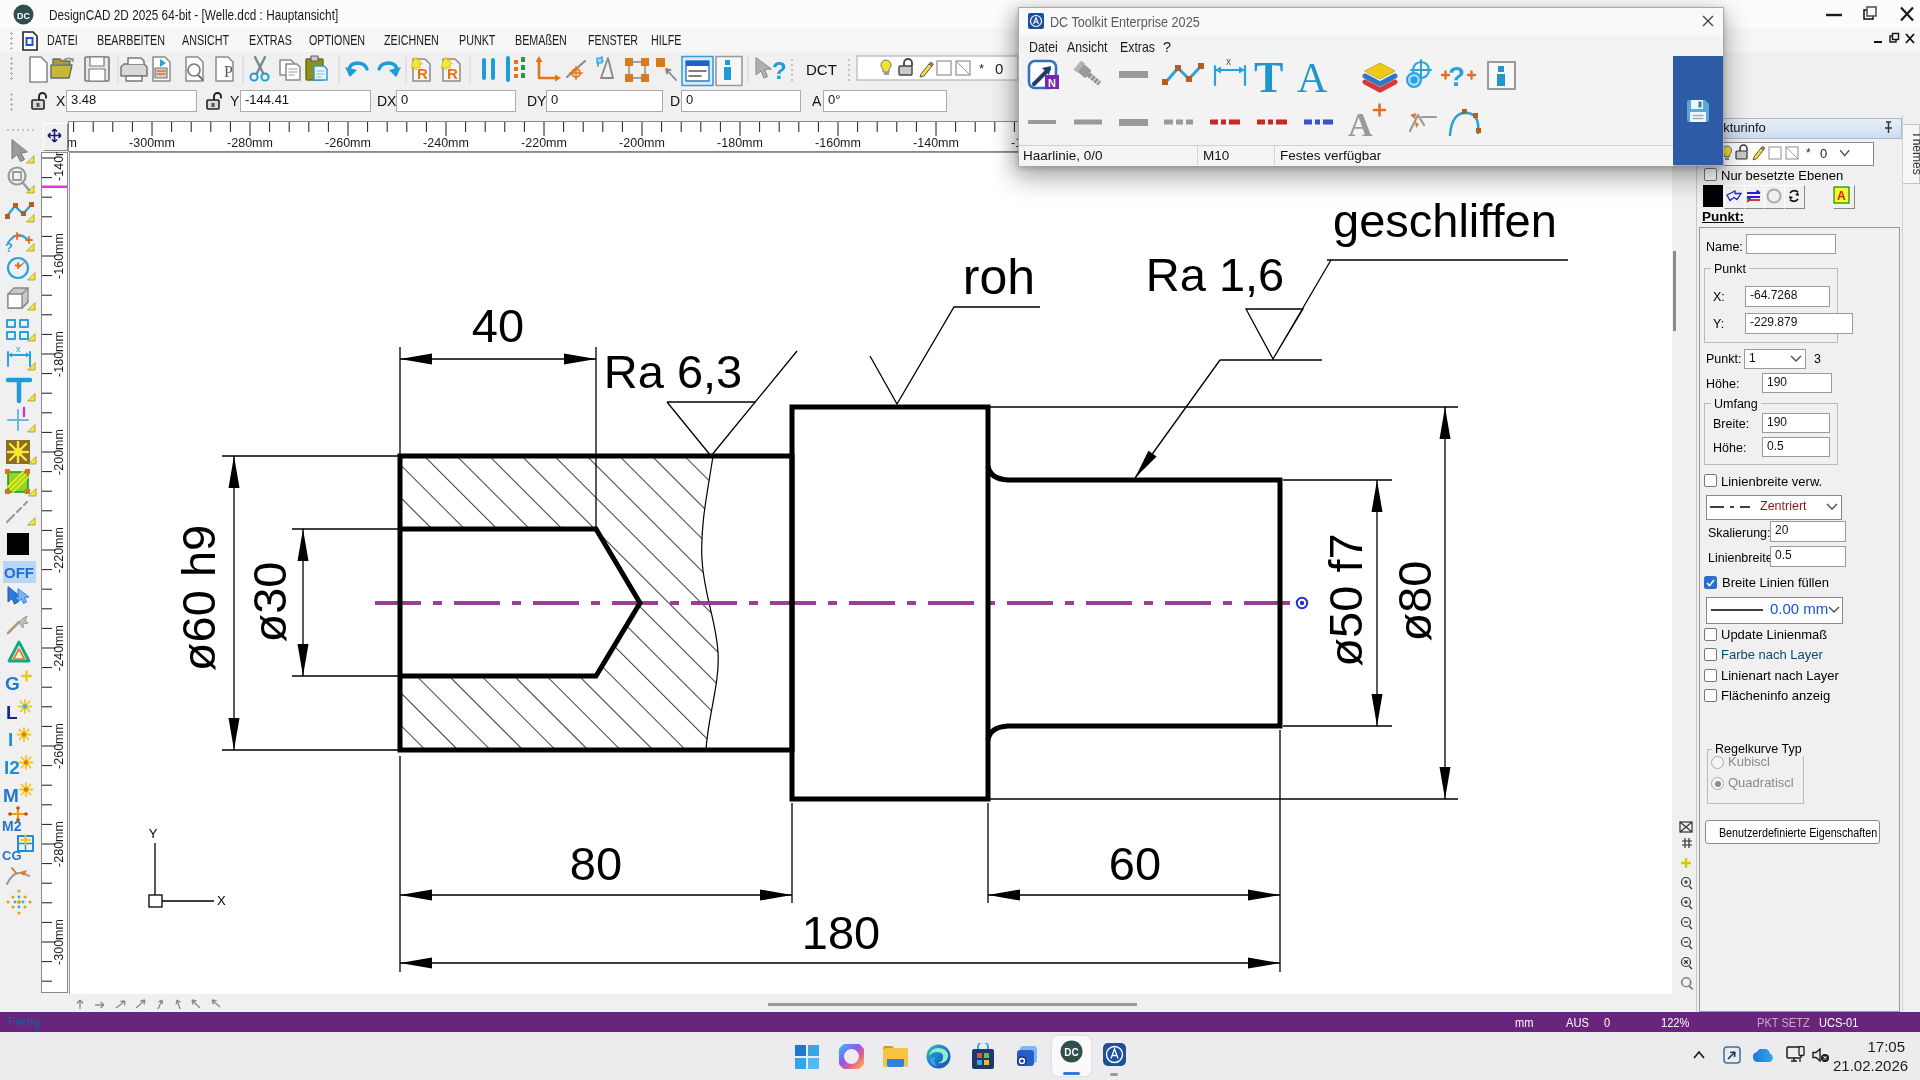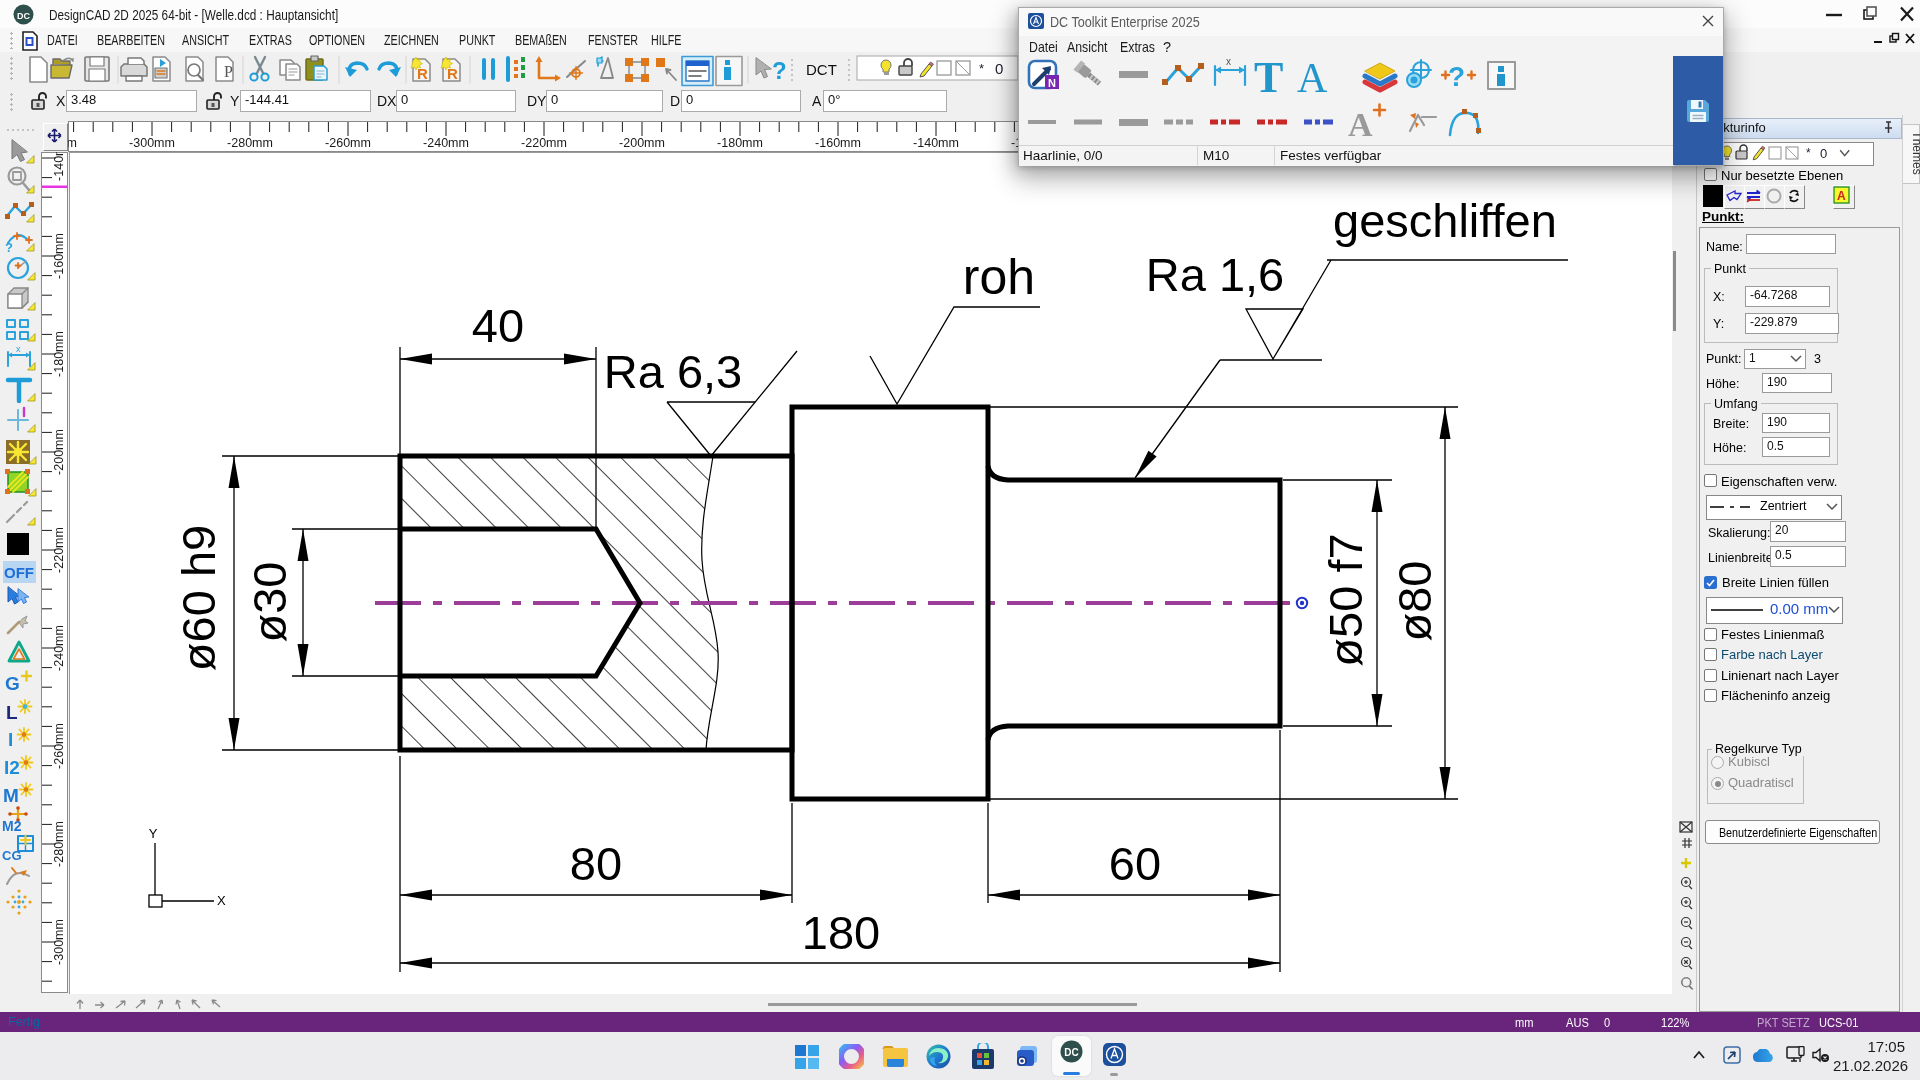--- a/index.html
+++ b/index.html
@@ -608,46 +608,46 @@
 
 <div class="abs" style="left:1699px;top:227px;width:199px;height:783px;border:1px solid #999"></div>
 <div class="plabel" style="left:1706px;top:240px">Name:</div>
 <div class="pfield" style="left:1746px;top:234px;width:90px;height:20px"></div>
 
 <div class="abs" style="left:1704px;top:268px;width:132px;height:73px;border:1px solid #bbb"></div>
 <div class="plabel" style="left:1711px;top:262px;background:#f0f0f1;padding:0 3px">Punkt</div>
 <div class="plabel" style="left:1713px;top:290px">X:</div>
 <div class="pfield" style="left:1745px;top:286px;width:85px;height:21px">-64.7268</div>
 <div class="plabel" style="left:1713px;top:317px">Y:</div>
-<div class="pfield" style="left:1745px;top:313px;width:94px;height:21px">-229.879</div>
+<div class="pfield" style="left:1745px;top:313px;width:108px;height:21px">-229.879</div>
 
 <div class="plabel" style="left:1706px;top:352px">Punkt:</div>
 <div class="pfield" style="left:1744px;top:349px;width:62px;height:20px">1</div>
 <svg class="abs" style="left:1790px;top:355px" width="12" height="8">
       <path d="M1 1 l5 5 5 -5" fill="none" stroke="#555" stroke-width="1.5"></path>
     </svg>
 <div class="plabel" style="left:1814px;top:352px">3</div>
 <div class="plabel" style="left:1706px;top:377px">Höhe:</div>
 <div class="pfield" style="left:1762px;top:373px;width:70px;height:20px">190</div>
 
 <div class="abs" style="left:1704px;top:403px;width:132px;height:60px;border:1px solid #bbb"></div>
 <div class="plabel" style="left:1711px;top:397px;background:#f0f0f1;padding:0 3px">Umfang</div>
 <div class="plabel" style="left:1713px;top:417px">Breite:</div>
 <div class="pfield" style="left:1762px;top:413px;width:68px;height:20px">190</div>
 <div class="plabel" style="left:1713px;top:441px">Höhe:</div>
 <div class="pfield" style="left:1762px;top:437px;width:68px;height:20px">0.5</div>
 
 <div class="cb" style="left:1704px;top:474px"></div>
-<div class="t" style="left:1721px;top:474px;font-size:13px;color:#000">Eigenschaften verw.</div>
+<div class="t" style="left:1721px;top:474px;font-size:13px;color:#000">Linienbreite verw.</div>
 
 <div class="abs" style="left:1706px;top:495px;width:134px;height:23px;background:#fff;border:1px solid #888"></div>
 <svg class="abs" style="left:1710px;top:505px" width="40" height="4">
       <path d="M0 2 h14 M20 2 h4 M30 2 h10" stroke="#000" stroke-width="1.6"></path>
     </svg>
-<div class="t" style="left:1760px;top:499px;font-size:12.5px;color:#000000">Zentriert</div>
+<div class="t" style="left:1760px;top:499px;font-size:12.5px;color:#7f1d1d">Zentriert</div>
 <svg class="abs" style="left:1826px;top:503px" width="12" height="8">
       <path d="M1 1 l5 5 5 -5" fill="none" stroke="#555" stroke-width="1.5"></path>
     </svg>
 <div class="plabel" style="left:1708px;top:526px">Skalierung:</div>
 <div class="pfield" style="left:1770px;top:521px;width:76px;height:21px">20</div>
 <div class="plabel" style="left:1708px;top:551px">Linienbreite:</div>
 <div class="pfield" style="left:1770px;top:546px;width:76px;height:21px">0.5</div>
 
 <div class="abs" style="left:1704px;top:576px;width:13px;height:13px;background:#2a6fd0;border-radius:2.5px"></div>
 <svg class="abs" style="left:1706px;top:579px" width="9" height="8">
@@ -658,21 +658,21 @@
 <div class="abs" style="left:1706px;top:597px;width:135px;height:25px;background:#fff;border:1px solid #888"></div>
 <svg class="abs" style="left:1711px;top:608px" width="52" height="4">
       <path d="M0 2 h52" stroke="#000" stroke-width="1.6"></path>
     </svg>
 <div class="t" style="left:1770px;top:600px;font-size:15px;color:#1d4ed8">0.00 mm</div>
 <svg class="abs" style="left:1828px;top:606px" width="12" height="8">
       <path d="M1 1 l5 5 5 -5" fill="none" stroke="#555" stroke-width="1.5"></path>
     </svg>
 
 <div class="cb" style="left:1704px;top:628px"></div>
-    <div class="t" style="left:1721px;top:627px;font-size:13px;color:#000">Festes Linienmaß</div>
+    <div class="t" style="left:1721px;top:627px;font-size:13px;color:#000">Update Linienmaß</div>
 <div class="cb" style="left:1704px;top:648px"></div>
     <div class="t" style="left:1721px;top:647px;font-size:13px;color:#0c4a6e">Farbe nach Layer</div>
 <div class="cb" style="left:1704px;top:669px"></div>
     <div class="t" style="left:1721px;top:668px;font-size:13px;color:#000">Linienart nach Layer</div>
 <div class="cb" style="left:1704px;top:689px"></div>
     <div class="t" style="left:1721px;top:688px;font-size:13px;color:#000">Flächeninfo anzeig</div>
 
 <div class="abs" style="left:1707px;top:749px;width:95px;height:53px;border:1px solid #bbb"></div>
 <div class="plabel" style="left:1712px;top:742px;background:#f0f0f1;padding:0 3px">Regelkurve Typ</div>
 <div class="abs" style="left:1711px;top:756px;width:11px;height:11px;border:1px solid #aaa;border-radius:50%;background:#f4f4f4"></div>

